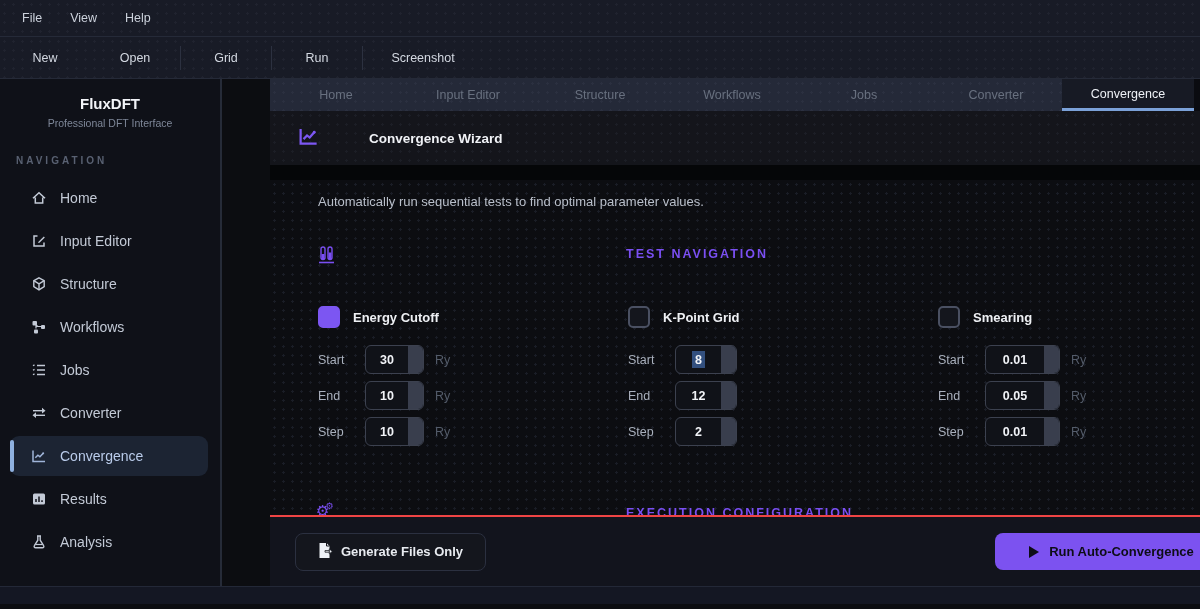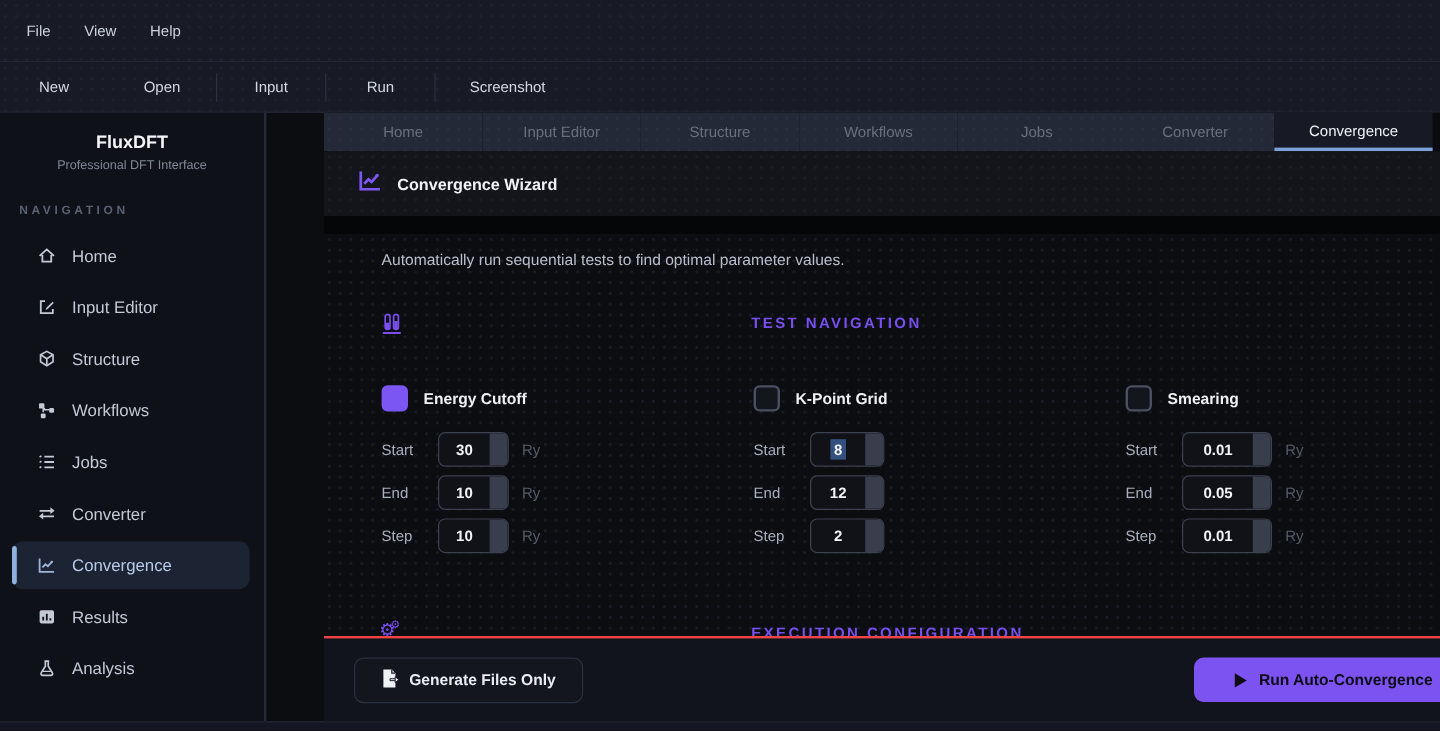--- a/index.html
+++ b/index.html
@@ -2,21 +2,21 @@
 <html><head>
 <meta charset="utf-8">
 <style>
   * { margin:0; padding:0; box-sizing:border-box; }
   html,body { background:#000; }
   body { font-family:"Liberation Sans","DejaVu Sans",sans-serif; }
   .window { position:relative; width:1200px; height:609px; background:#0c0d11; overflow:hidden; color:#cdd3dd; }
   .dots { background-image:radial-gradient(circle,#1a1d26 1px,transparent 1.3px); background-size:9px 9px;padding-left:20px; }
 
   
-  .menubar { height:52px; background:#181b26; border-bottom:1px solid #252a38; display:flex; align-items:center; padding:0 8px;
+  .menubar { height:37px; background:#181b26; border-bottom:1px solid #252a38; display:flex; align-items:center; padding:0 8px;
              background-image:radial-gradient(circle,#20232f 1px,transparent 1.3px); background-size:9px 9px; }
   .menu-item { font-size:12.5px; color:#ccd2dc; padding:6px 14px; cursor:default; }
   .toolbar { height:42px; background:#181b26; border-bottom:1px solid #252a38; display:flex; align-items:center;
              background-image:radial-gradient(circle,#20232f 1px,transparent 1.3px); background-size:9px 9px; }
   .tool-btn { width:90px; text-align:center; font-size:12.5px; color:#d3d8e1; padding:8px 0; }
   .tool-sep { width:1px; height:24px; background:#2c3140; margin:0 0; }
 
   
   .body-row { display:flex; height:507px;gap:48px; }
   .sidebar { width:222px; background:#0f1118; border-right:2px solid #262b38; padding-top:16px; flex:none; }
@@ -35,21 +35,21 @@
   .tabbar { height:32px; display:flex; background:#0a0b10; }
   .tab { width:132px; background:#242938; display:flex; align-items:center; justify-content:center;
          font-size:12.5px; color:#68707f; cursor:pointer;
          background-image:radial-gradient(circle,#2b3040 1px,transparent 1.3px); background-size:9px 9px; }
   .tab.active { background:#171a24; color:#eef1f6; border-bottom:3px solid #7ba1d8; background-image:none; }
   .tab-fill { flex:1; background:#0a0b10; }
 
   
   .page-header { height:54px; background:#14151b; display:flex; align-items:center; padding-left:28px; gap:12px;
                  background-image:radial-gradient(circle,#1c1e26 1px,transparent 1.3px); background-size:9px 9px; }
-  .page-title { font-size:13.5px; font-weight:bold; color:#f0f2f6; }
+  .page-title { font-size:13.5px; font-weight:bold; color:#f0f2f6;margin-left:38px; }
   .dark-strip { height:15px; background:#050608; }
 
   
   .content { height:335px; overflow:hidden; padding-top:14px; position:relative; }
   .desc { font-size:13px; color:#b9bfca; margin:0 0 0 28px; }
   .section-head { position:relative; margin-top:37px; height:18px; }
   .section-head .s-ico { position:absolute; left:28px; top:0; }
   .section-title { position:absolute; left:336px; top:1px; font-size:12.5px; font-weight:bold; letter-spacing:2px; color:#7a4ff2; }
   .exec-head { margin-top:52px; }
   .gear-glyphs { position:absolute; left:26px; top:-2px; color:#7a4ff2; font-size:15px; line-height:1; }
@@ -97,21 +97,21 @@
   <div class="menubar">
     <div class="menu-item">File</div>
     <div class="menu-item">View</div>
     <div class="menu-item">Help</div>
   </div>
 
   <div class="toolbar">
     <div class="tool-btn">New</div>
     <div class="tool-btn">Open</div>
     <div class="tool-sep"></div>
-    <div class="tool-btn">Input</div>
+    <div class="tool-btn">Grid</div>
     <div class="tool-sep"></div>
     <div class="tool-btn">Run</div>
     <div class="tool-sep"></div>
     <div class="tool-btn" style="width:120px;">Screenshot</div>
   </div>
 
   <div class="body-row">
 
     <div class="sidebar">
       <div class="brand">FluxDFT</div>

